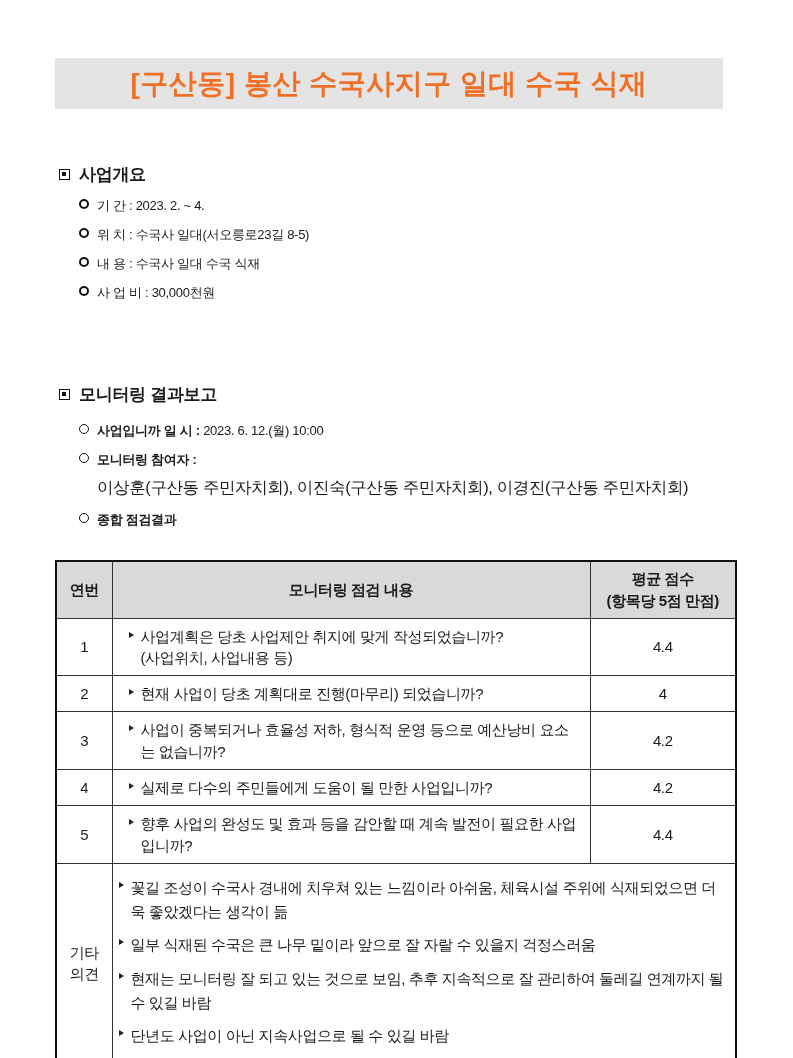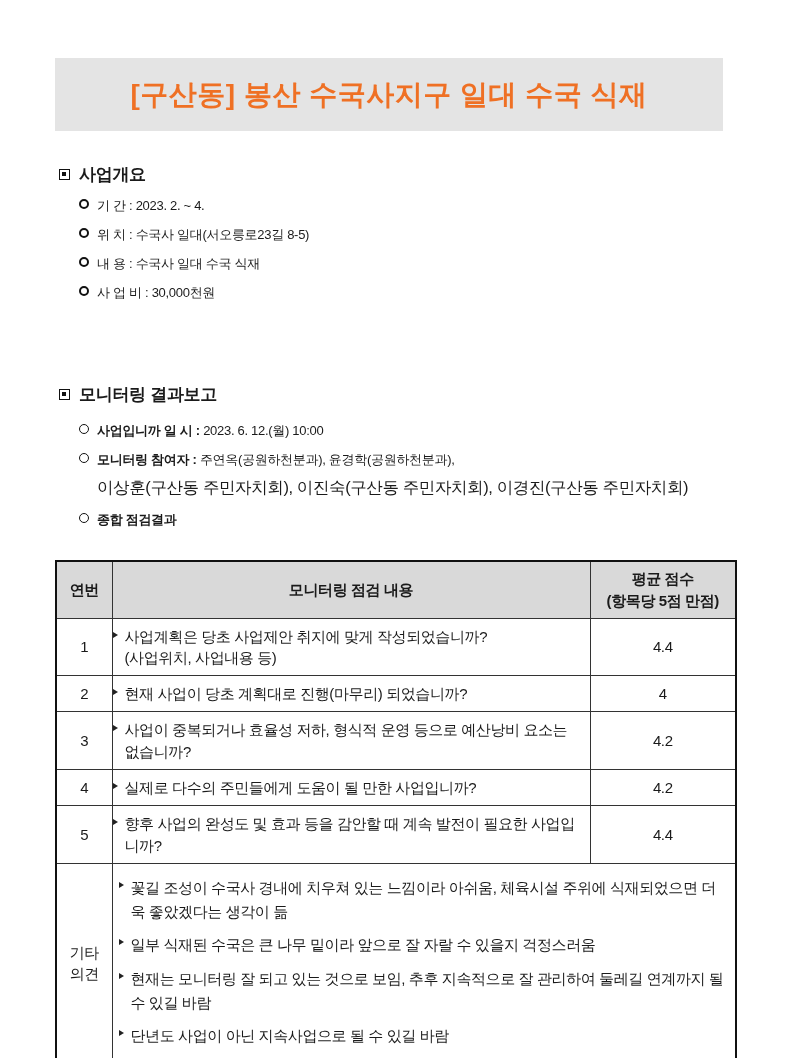--- a/index.html
+++ b/index.html
@@ -21,21 +21,21 @@
     height: 1058px;
     box-sizing: border-box;
   }
 
   
   .title-band {
     position: absolute;
     left: 55px;
     top: 58px;
     width: 668px;
-    height: 73px;
+    height: 51px;
     background: #e4e4e4;
     display: flex;
     align-items: center;
     justify-content: center;
   }
   .title-text {
     color: #ef7024;
     font-size: 28px;
     font-weight: bold;
     letter-spacing: 0.5px;
@@ -134,21 +134,21 @@
   }
   col.c-no  { width: 56px; }
   col.c-txt { width: 478px; }
   col.c-sc  { width: 146px; }
 
   td.no {
     text-align: center;
     font-size: 15px;
   }
   td.txt {
-    padding: 7px 8px 7px 0;
+    padding: 7px 8px 7px 16px;
     line-height: 1.42;
   }
   td.score {
     text-align: center;
     font-size: 15px;
   }
   .tri {
     display: inline-block;
     width: 0; height: 0;
     border-left: 5px solid #222;
@@ -242,21 +242,20 @@
       <span>&nbsp;</span>
       <span>2023. 6. 12.(월) 10:00</span>
     </div>
 
     <div class="bline">
       <span class="circ thin"></span>
       <span class="lbl-key bold">모니터링 참여자</span>
       <span>&nbsp;</span>
       <span class="bold">:</span>
       <span>&nbsp;</span>
-      <span>주연옥(공원하천분과), 윤경학(공원하천분과),</span>
     </div>
 
     <div class="cont-line">이상훈(구산동 주민자치회), 이진숙(구산동 주민자치회), 이경진(구산동 주민자치회)</div>
 
     <div class="bline" style="margin-top:12px;">
       <span class="circ thin"></span>
       <span class="bold">종합 점검결과</span>
     </div>
   </div>
 

